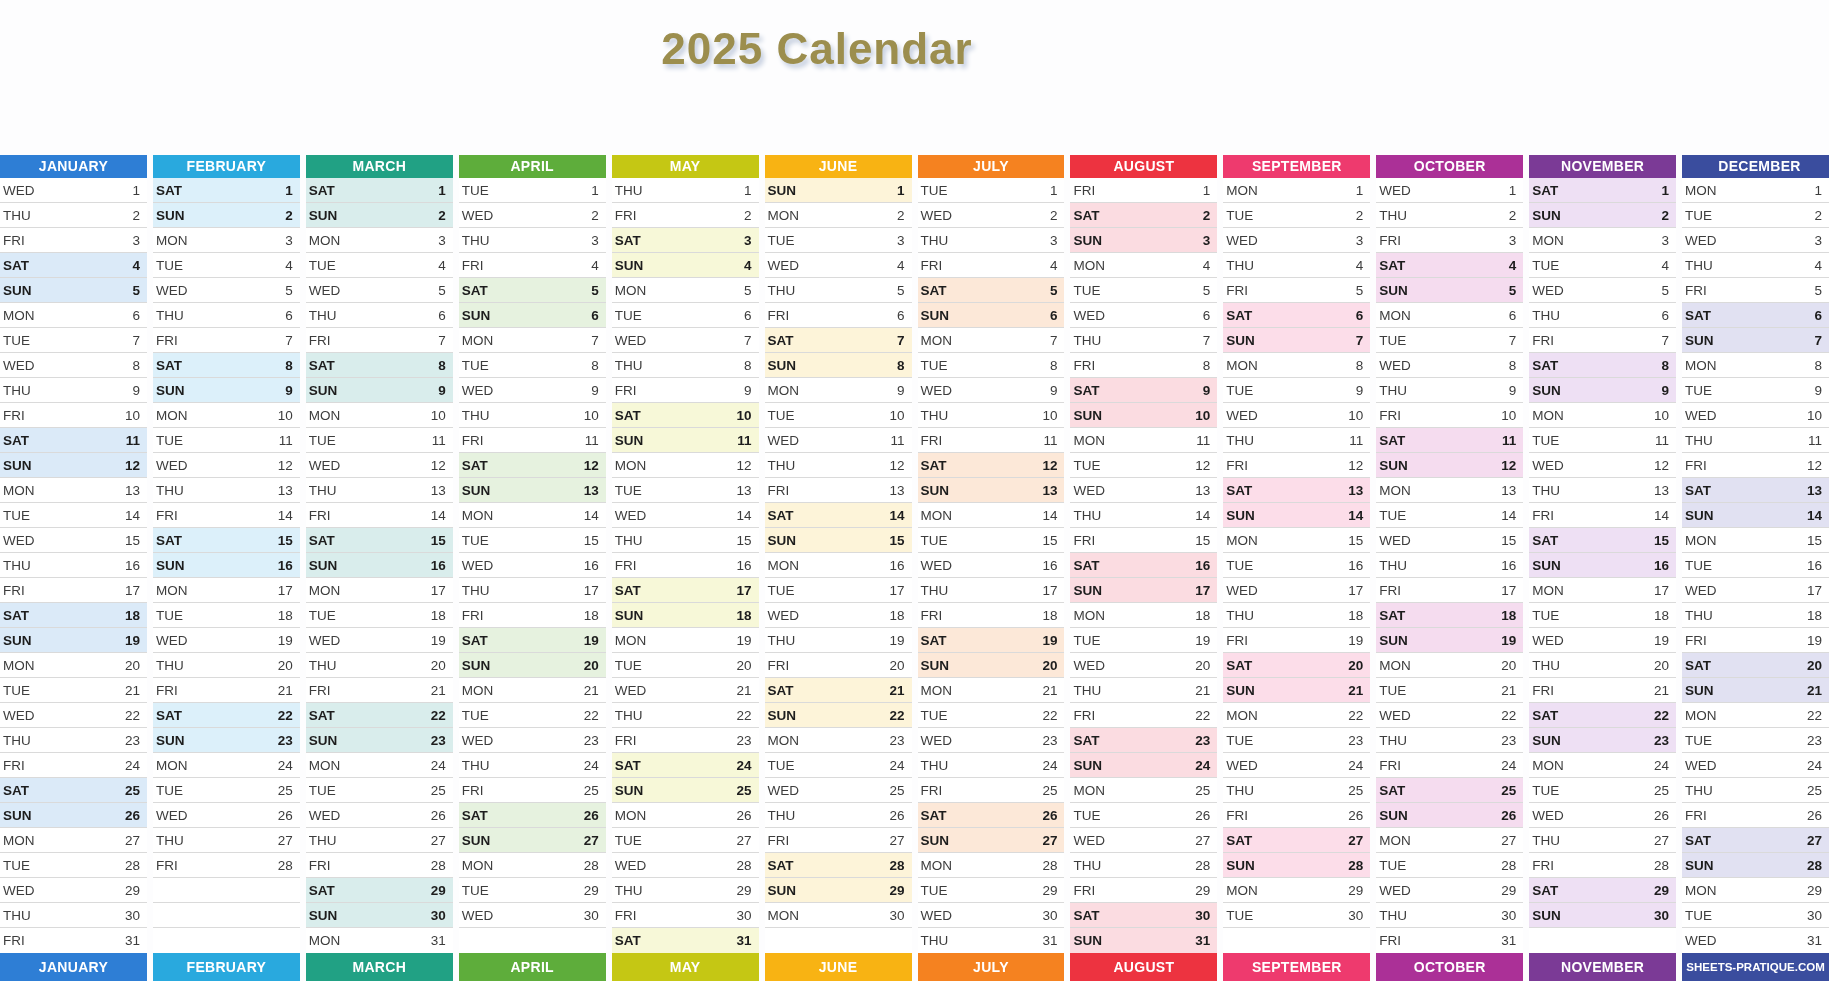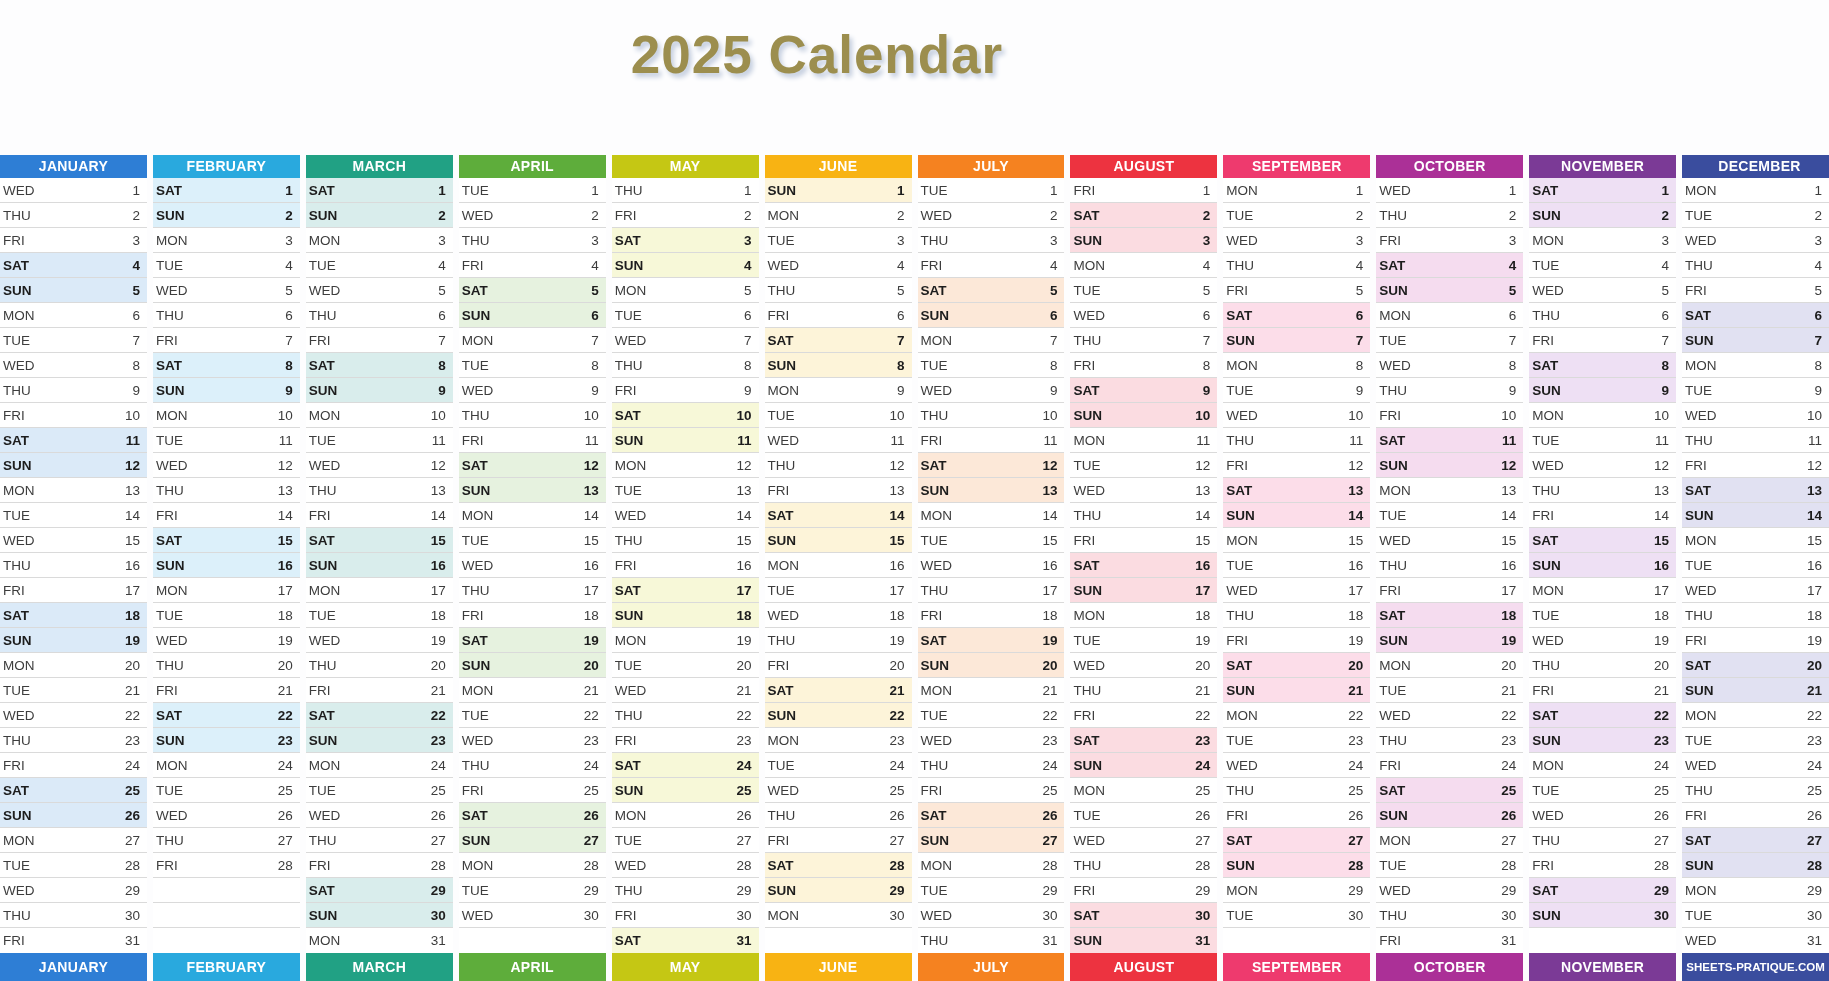--- a/index.html
+++ b/index.html
@@ -3,21 +3,21 @@
 <meta charset="utf-8">
 <style>
   html,body{margin:0;padding:0;}
   body{
     width:1829px;height:981px;position:relative;overflow:hidden;
     background:#fdfdfe;
     font-family:"Liberation Sans", sans-serif;
   }
   .title{
     position:absolute;top:24px;left:0;width:1634px;margin:0;
-    text-align:center;font-size:53px;font-weight:bold;
+    text-align:center;font-size:44px;font-weight:bold;
     letter-spacing:1px;
     text-shadow:3px 4px 5px #c3cdde;
   }
   .calendar{
     position:absolute;left:0;top:155px;width:1829px;height:826px;
     display:grid;grid-template-columns:repeat(12,1fr);column-gap:6px;
   }
   .col{display:flex;flex-direction:column;min-width:0;}
   .mhead{
     flex:0 0 23px;height:23px;line-height:23px;

